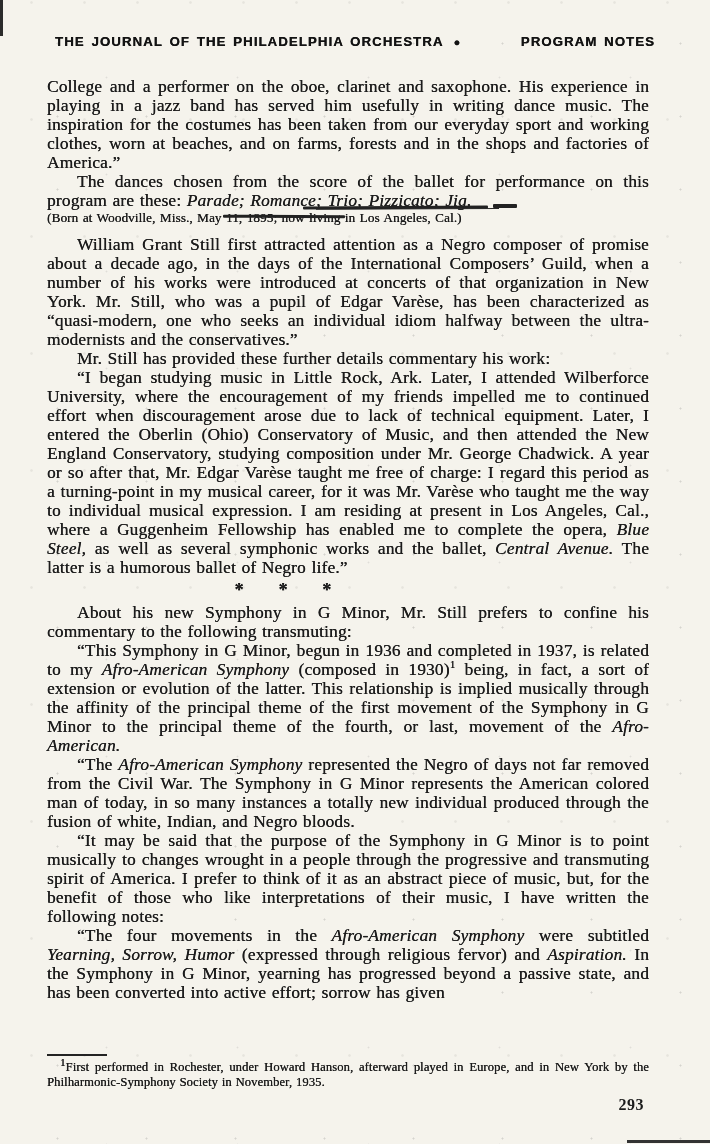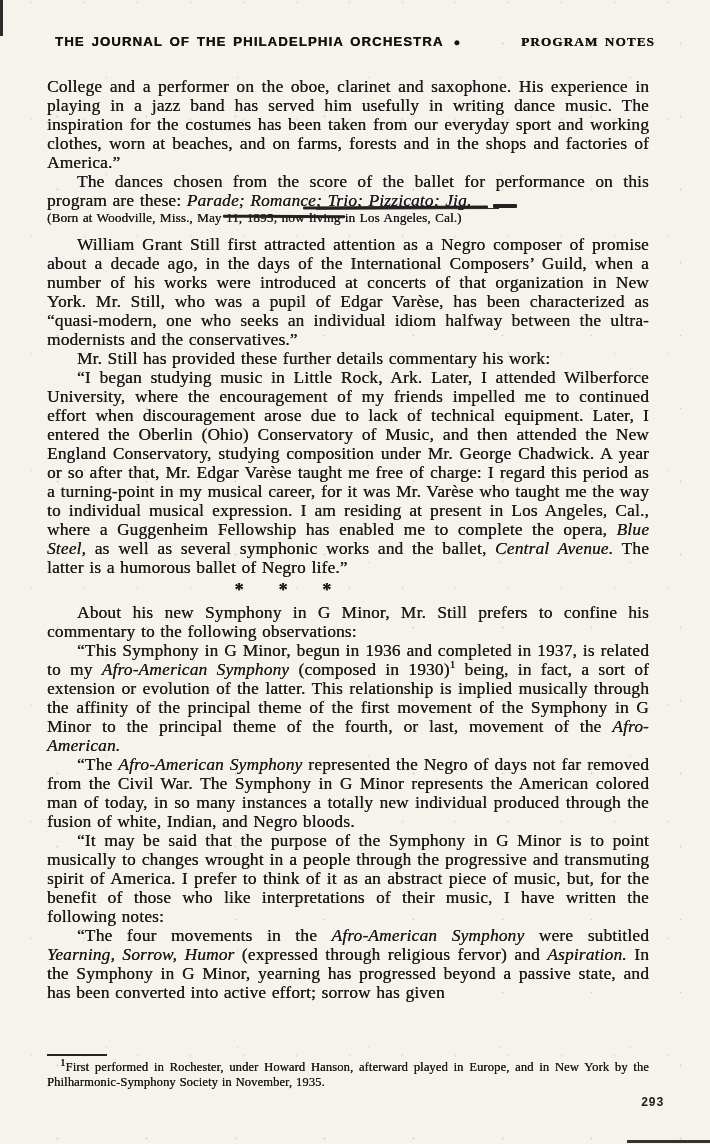--- a/index.html
+++ b/index.html
@@ -22,21 +22,21 @@
   
   .masthead{
     display:flex;align-items:baseline;
     margin:0 -6px 27px 8px;
     font-family:"Liberation Sans", sans-serif;
     font-weight:bold;font-size:13.2px;line-height:16px;
     letter-spacing:1.1px;word-spacing:2px;color:#131313;
     text-shadow:0.3px 0 0 currentColor;
   }
   .masthead .bullet{font-size:11px;margin-left:10px;letter-spacing:0;}
-  .masthead .right{margin-left:auto;font-family:Liberation Serif, serif;}
+  .masthead .right{margin-left:auto;}
   
   .bodycol{font-size:17.3px;line-height:19px;letter-spacing:0.2px;word-spacing:1px;
     text-align:justify;text-shadow:0.25px 0 0 currentColor;}
   .bodycol p{margin:0;text-indent:30px;}
   .bodycol p.noindent{text-indent:0;}
   .it{font-style:italic;}
   sup{font-size:11px;line-height:0;}
   
   .workhead{display:flex;align-items:baseline;margin:24px 0 0 6px;
     font-weight:bold;font-size:18px;line-height:21px;white-space:nowrap;
@@ -53,22 +53,22 @@
   .pen{position:absolute;background:#222;border-radius:1px;}
   .pen-long{left:256px;top:33.5px;width:185px;height:3.2px;transform:rotate(-0.25deg);box-shadow:12px 1.5px 0 -1px #2a2a2a;}
   .pen-dash{left:446px;top:32px;width:24px;height:4.2px;}
   .pen-short{left:176px;top:42.5px;width:122px;height:3.4px;transform:rotate(0.3deg);}
   
   .footnote-block{position:absolute;left:47px;right:61px;top:1054px;}
   .footnote-rule{width:60px;height:2px;background:#232323;margin-bottom:4px;}
   .footnote-text{font-size:12.6px;line-height:15px;text-align:justify;
     letter-spacing:0.1px;word-spacing:0.5px;text-indent:13px;margin:0;
     text-shadow:0.2px 0 0 currentColor;}
-  .pagenum{position:absolute;top:1096px;right:46px;font-size:12px;font-weight:bold;
-    letter-spacing:0.5px;font-family:Liberation Mono, monospace;}
+  .pagenum{position:absolute;top:1096px;right:66px;font-size:16px;font-weight:bold;
+    letter-spacing:0.5px;}
   
   .artifact-top-left{position:absolute;left:0;top:0;width:3px;height:36px;background:#2b2b2b;}
   .artifact-bottom-right{position:absolute;right:0;top:1140px;width:83px;height:3px;background:#333;}
 </style>
 </head>
 <body>
 
 <div class="page">
 
   <div class="artifact-top-left"></div>
@@ -102,21 +102,21 @@
       <span>Mr. Still has provided these further details commentary his work:</span>
     </p>
 
     <p>
       <span>“I began studying music in Little Rock, Ark. Later, I attended Wilberforce University, where the encouragement of my friends impelled me to continued effort when discouragement arose due to lack of technical equipment. Later, I entered the Oberlin (Ohio) Conservatory of Music, and then attended the New England Conservatory, studying composition under Mr. George Chadwick. A year or so after that, Mr. Edgar Varèse taught me free of charge: I regard this period as a turning-point in my musical career, for it was Mr. Varèse who taught me the way to individual musical expression. I am residing at present in Los Angeles, Cal., where a Guggenheim Fellowship has enabled me to complete the opera, </span><span class="it">Blue Steel,</span><span> as well as several symphonic works and the ballet, </span><span class="it">Central Avenue.</span><span> The latter is a humorous ballet of Negro life.”</span>
     </p>
 
     <p class="stars">* * *</p>
 
     <p>
-      <span>About his new Symphony in G Minor, Mr. Still prefers to confine his commentary to the following observations:</span>
+      <span>About his new Symphony in G Minor, Mr. Still prefers to confine his commentary to the following transmuting:</span>
     </p>
 
     <p>
       <span>“This Symphony in G Minor, begun in 1936 and completed in 1937, is related to my </span><span class="it">Afro-American Symphony</span><span> (composed in 1930)</span><sup>1</sup><span> being, in fact, a sort of extension or evolution of the latter. This relationship is implied musically through the affinity of the principal theme of the first movement of the Symphony in G Minor to the principal theme of the fourth, or last, movement of the </span><span class="it">Afro-American.</span>
     </p>
 
     <p>
       <span>“The </span><span class="it">Afro-American Symphony</span><span> represented the Negro of days not far removed from the Civil War. The Symphony in G Minor represents the American colored man of today, in so many instances a totally new individual produced through the fusion of white, Indian, and Negro bloods.</span>
     </p>
 

